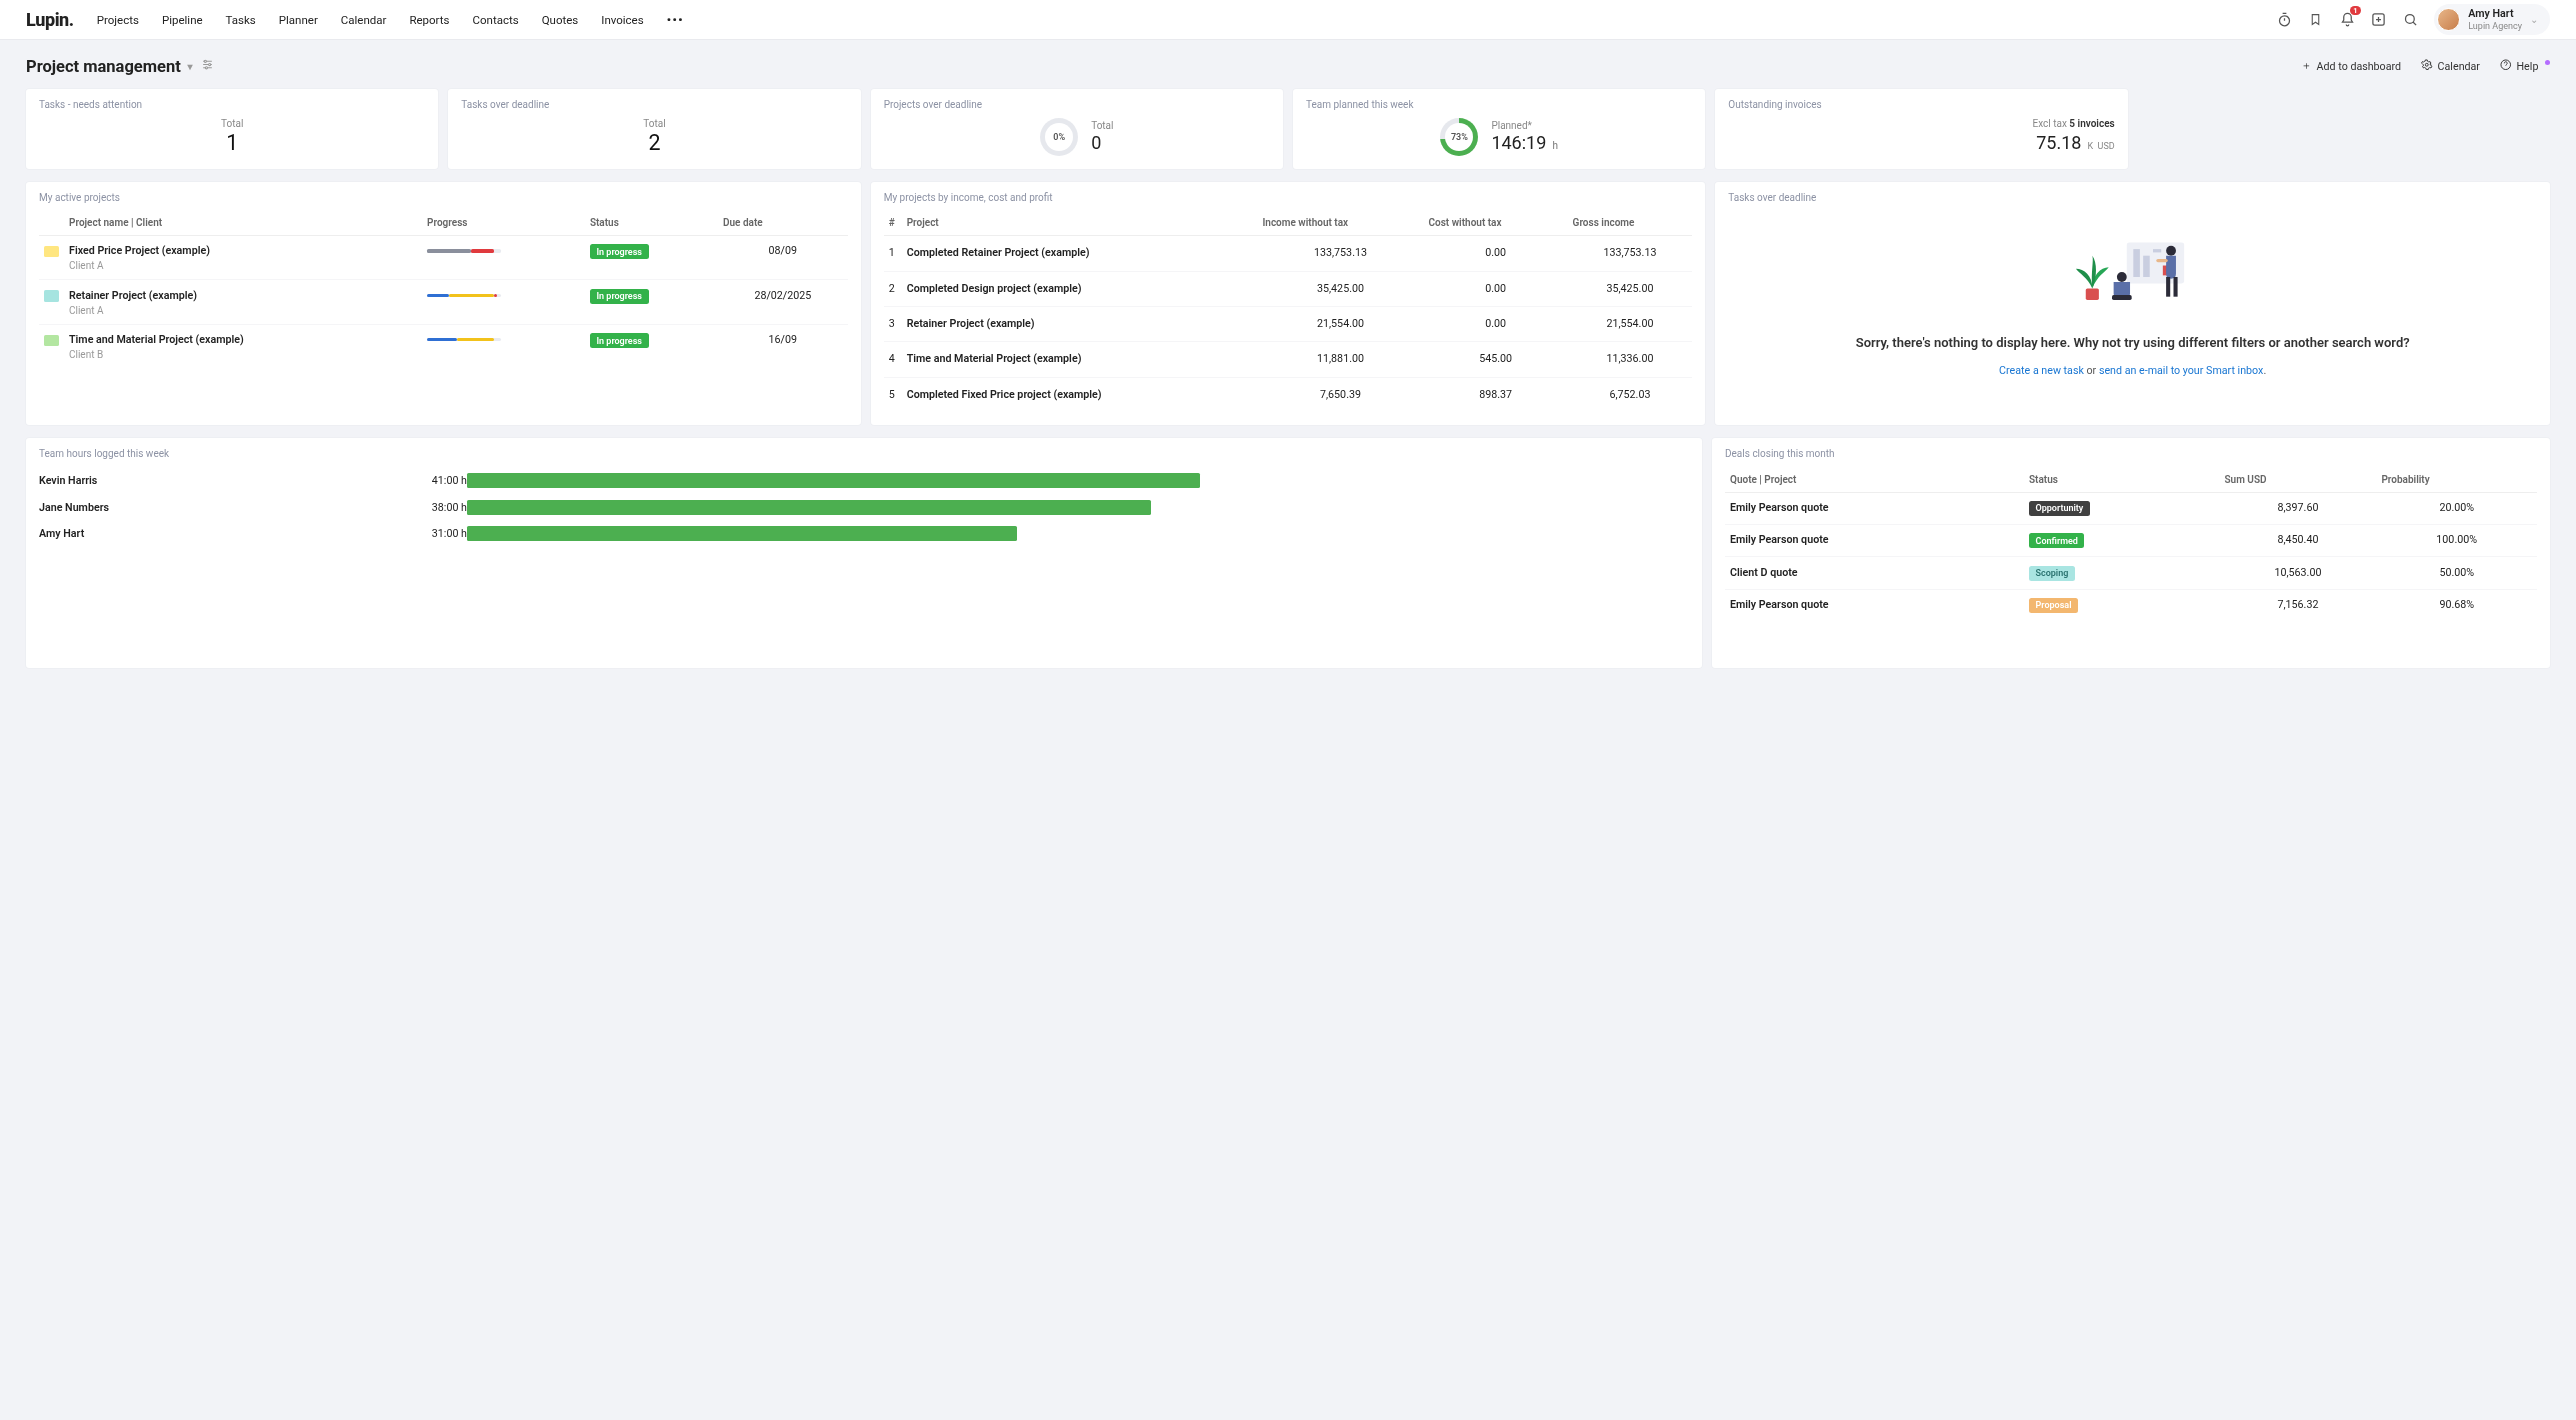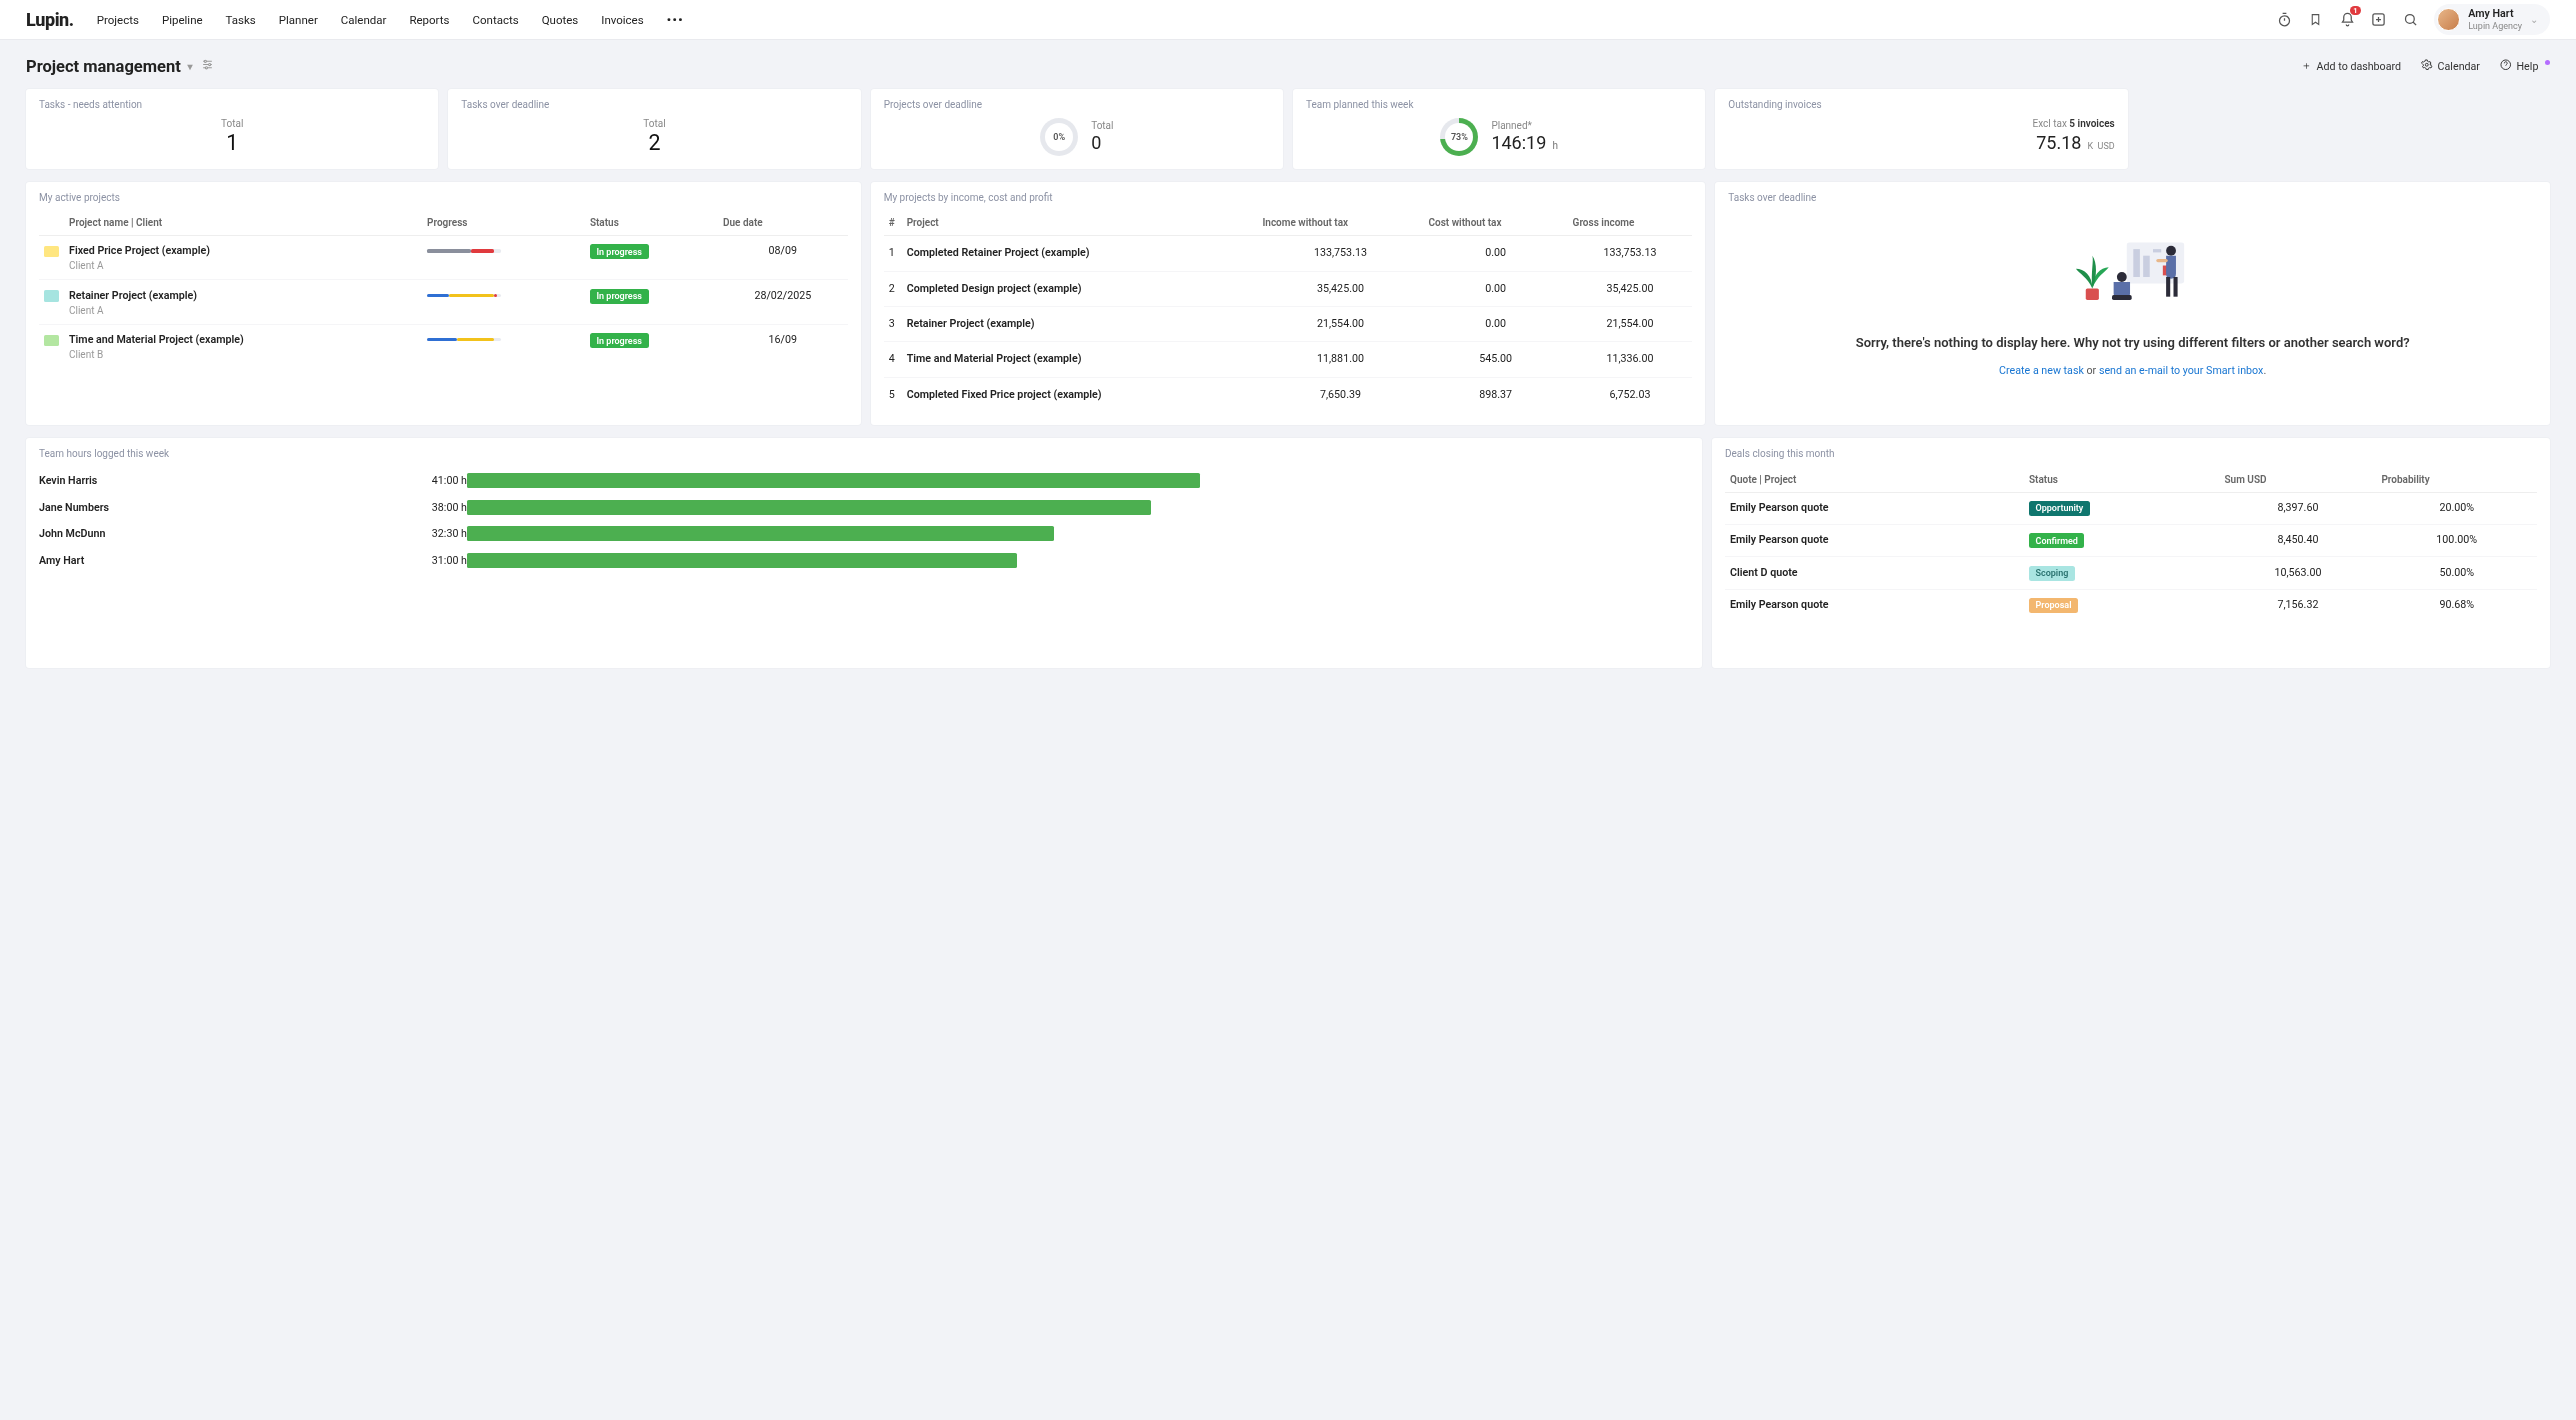--- a/index.html
+++ b/index.html
@@ -87,21 +87,21 @@
   
   .bot-row { display:grid; grid-template-columns: 2fr 1fr; gap:10px;}
   .hours-row{ display:flex; align-items:center; padding:5.8px 0;}
   .hours-row .nm{ width:247px; font-size:10.7px; font-weight:600;}
   .hours-row .hv{ width:181px; text-align:right; font-size:10.7px; padding-right:0;}
   .hours-row .bar-wrap{ flex:1;}
   .hours-row .bar{ height:15px; background:#4caf50; border-radius:1.6px;}
 
   
   .deal-status { display:inline-block; font-size:9px; font-weight:600; padding:2.5px 6.6px; border-radius:2.5px; color:#fff;}
-  .st-opportunity{background:#0f766e;}
+  .st-opportunity{background:#404040;}
   .st-confirmed{background:#33b24a;}
   .st-scoping{background:#a9e5e2; color:#2b7471;}
   .st-proposal{background:#f3b76f;}
 
   .more-dots{letter-spacing:1.6px; font-weight:900; color:#555;}
 </style>
 </head>
 <body>
 
 <div class="topnav">
@@ -419,27 +419,20 @@
             </div>
           </div>
           <div class="hours-row">
     <div class="nm">Jane Numbers</div>
     <div class="hv">38:00 h</div>
     <div class="bar-wrap">
               <div class="bar" style="width:56%"></div>
             </div>
           </div>
           <div class="hours-row">
-    <div class="nm">John McDunn</div>
-    <div class="hv">32:30 h</div>
-    <div class="bar-wrap">
-              <div class="bar" style="width:48%"></div>
-            </div>
-          </div>
-          <div class="hours-row">
     <div class="nm">Amy Hart</div>
     <div class="hv">31:00 h</div>
     <div class="bar-wrap">
               <div class="bar" style="width:45%"></div>
             </div>
           </div>
         </div>
     </div>
 
     <div class="card" style="min-height:230px;">

